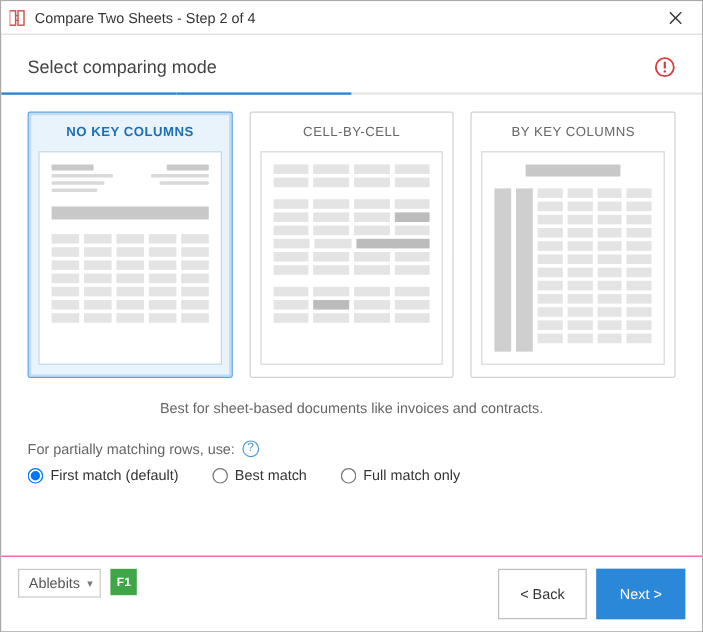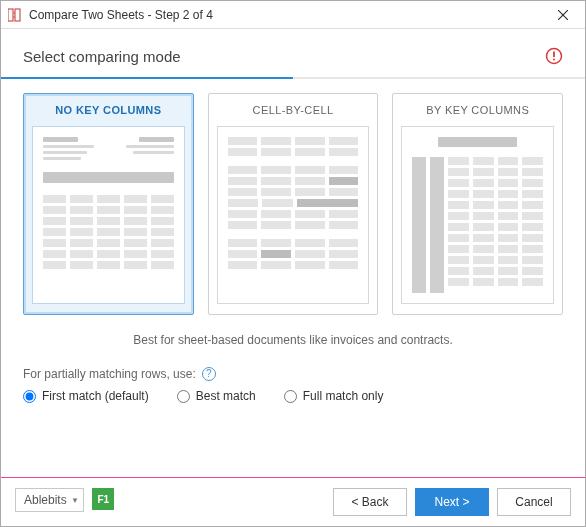--- a/index.html
+++ b/index.html
@@ -152,21 +152,21 @@
   }
   .brand-dd .chev { font-size:9px; color:#777; }
   .f1 {
     width:22px;height:22px;border-radius:0;
     background:#3fa648;color:#fff;font-size:10px;font-weight:700;
     display:flex;align-items:center;justify-content:center;
     cursor:pointer;
   }
   .footer .spacer-flex { flex:1; }
   .btn {
-    min-width:74px;height:28px;
+    min-width:74px;height:42px;
     border:1px solid #bfbfbf;background:#fff;
     display:flex;align-items:center;justify-content:center;
     font-size:12px;cursor:pointer;
     padding:0 12px;
   }
   .btn.primary { background:#2b87d8;border-color:#2b87d8;color:#fff; }
 </style>
 </head>
 <body>
 
@@ -471,16 +471,13 @@
   <div class="f1">
     <span>F1</span>
   </div>
   <div class="spacer-flex"></div>
   <div class="btn">
     <span>&lt; Back</span>
   </div>
   <div class="btn primary">
     <span>Next &gt;</span>
   </div>
-  <div class="btn">
-    <span>Cancel</span>
-  </div>
 </div>
 
 </body></html>

